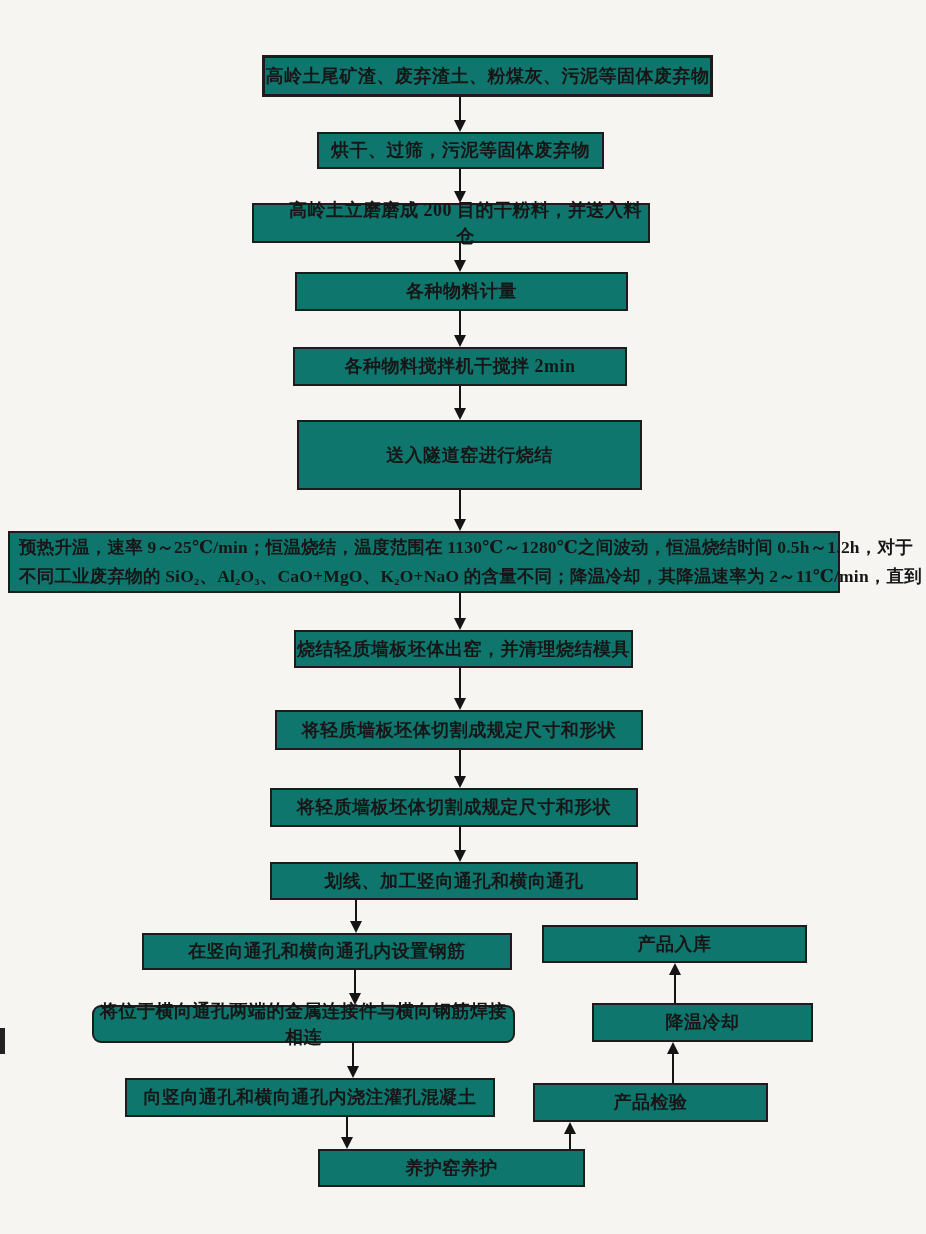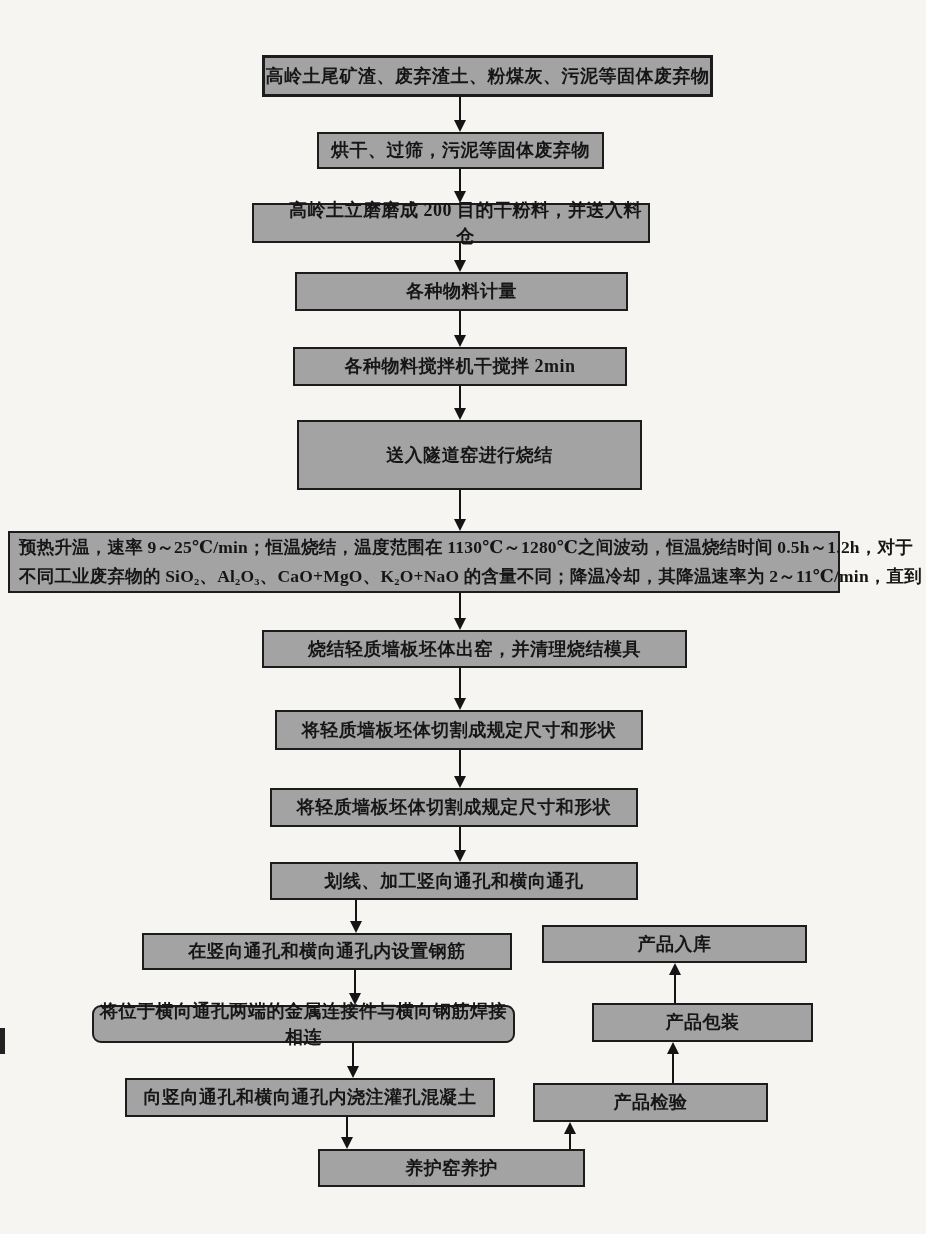--- a/index.html
+++ b/index.html
@@ -8,21 +8,21 @@
     width:926px;height:1234px;
     margin:0 auto;
     background:#f6f5f1;
     font-family:"Liberation Serif","DejaVu Serif",serif;
     color:#161616;
     overflow:hidden;
   }
   .node{
     position:absolute;
     border:2px solid #1c1c1c;
-    background:#a3a3a3;
+    background:#0f766e;
     display:flex;
     flex-direction:column;
     align-items:center;
     justify-content:center;
     text-align:center;
     font-size:18px;
     font-weight:600;
     letter-spacing:0.5px;
     line-height:1.45;
     box-sizing:border-box;
@@ -82,21 +82,21 @@
 
   <div class="node" style="left:297px;top:420px;width:345px;height:70px;">
     <span>送入隧道窑进行烧结</span>
   </div>
 
   <div class="node wide" style="left:8px;top:531px;width:832px;height:62px;">
     <span>预热升温，速率 9～25℃/min；恒温烧结，温度范围在 1130℃～1280℃之间波动，恒温烧结时间 0.5h～1.2h，对于</span>
     <span>不同工业废弃物的 SiO₂、Al₂O₃、CaO+MgO、K₂O+NaO 的含量不同；降温冷却，其降温速率为 2～11℃/min，直到 40℃。</span>
   </div>
 
-  <div class="node" style="left:262px;top:630px;width:425px;height:38px;">
+  <div class="node" style="left:294px;top:630px;width:339px;height:38px;">
     <span>烧结轻质墙板坯体出窑，并清理烧结模具</span>
   </div>
 
   <div class="node" style="left:275px;top:710px;width:368px;height:40px;">
     <span>将轻质墙板坯体切割成规定尺寸和形状</span>
   </div>
 
   <div class="node" style="left:270px;top:788px;width:368px;height:39px;">
     <span>将轻质墙板坯体切割成规定尺寸和形状</span>
   </div>
@@ -119,21 +119,21 @@
 
   <div class="node" style="left:318px;top:1149px;width:267px;height:38px;">
     <span>养护窑养护</span>
   </div>
 
   <div class="node" style="left:542px;top:925px;width:265px;height:38px;">
     <span>产品入库</span>
   </div>
 
   <div class="node" style="left:592px;top:1003px;width:221px;height:39px;">
-    <span>产品包装</span>
+    <span>降温冷却</span>
   </div>
 
   <div class="node" style="left:533px;top:1083px;width:235px;height:39px;">
     <span>产品检验</span>
   </div>
 
   <div class="arrow down" style="left:453px;top:97px;height:35px;">
       <div class="shaft"></div>
       <div class="head"></div>
     </div>

